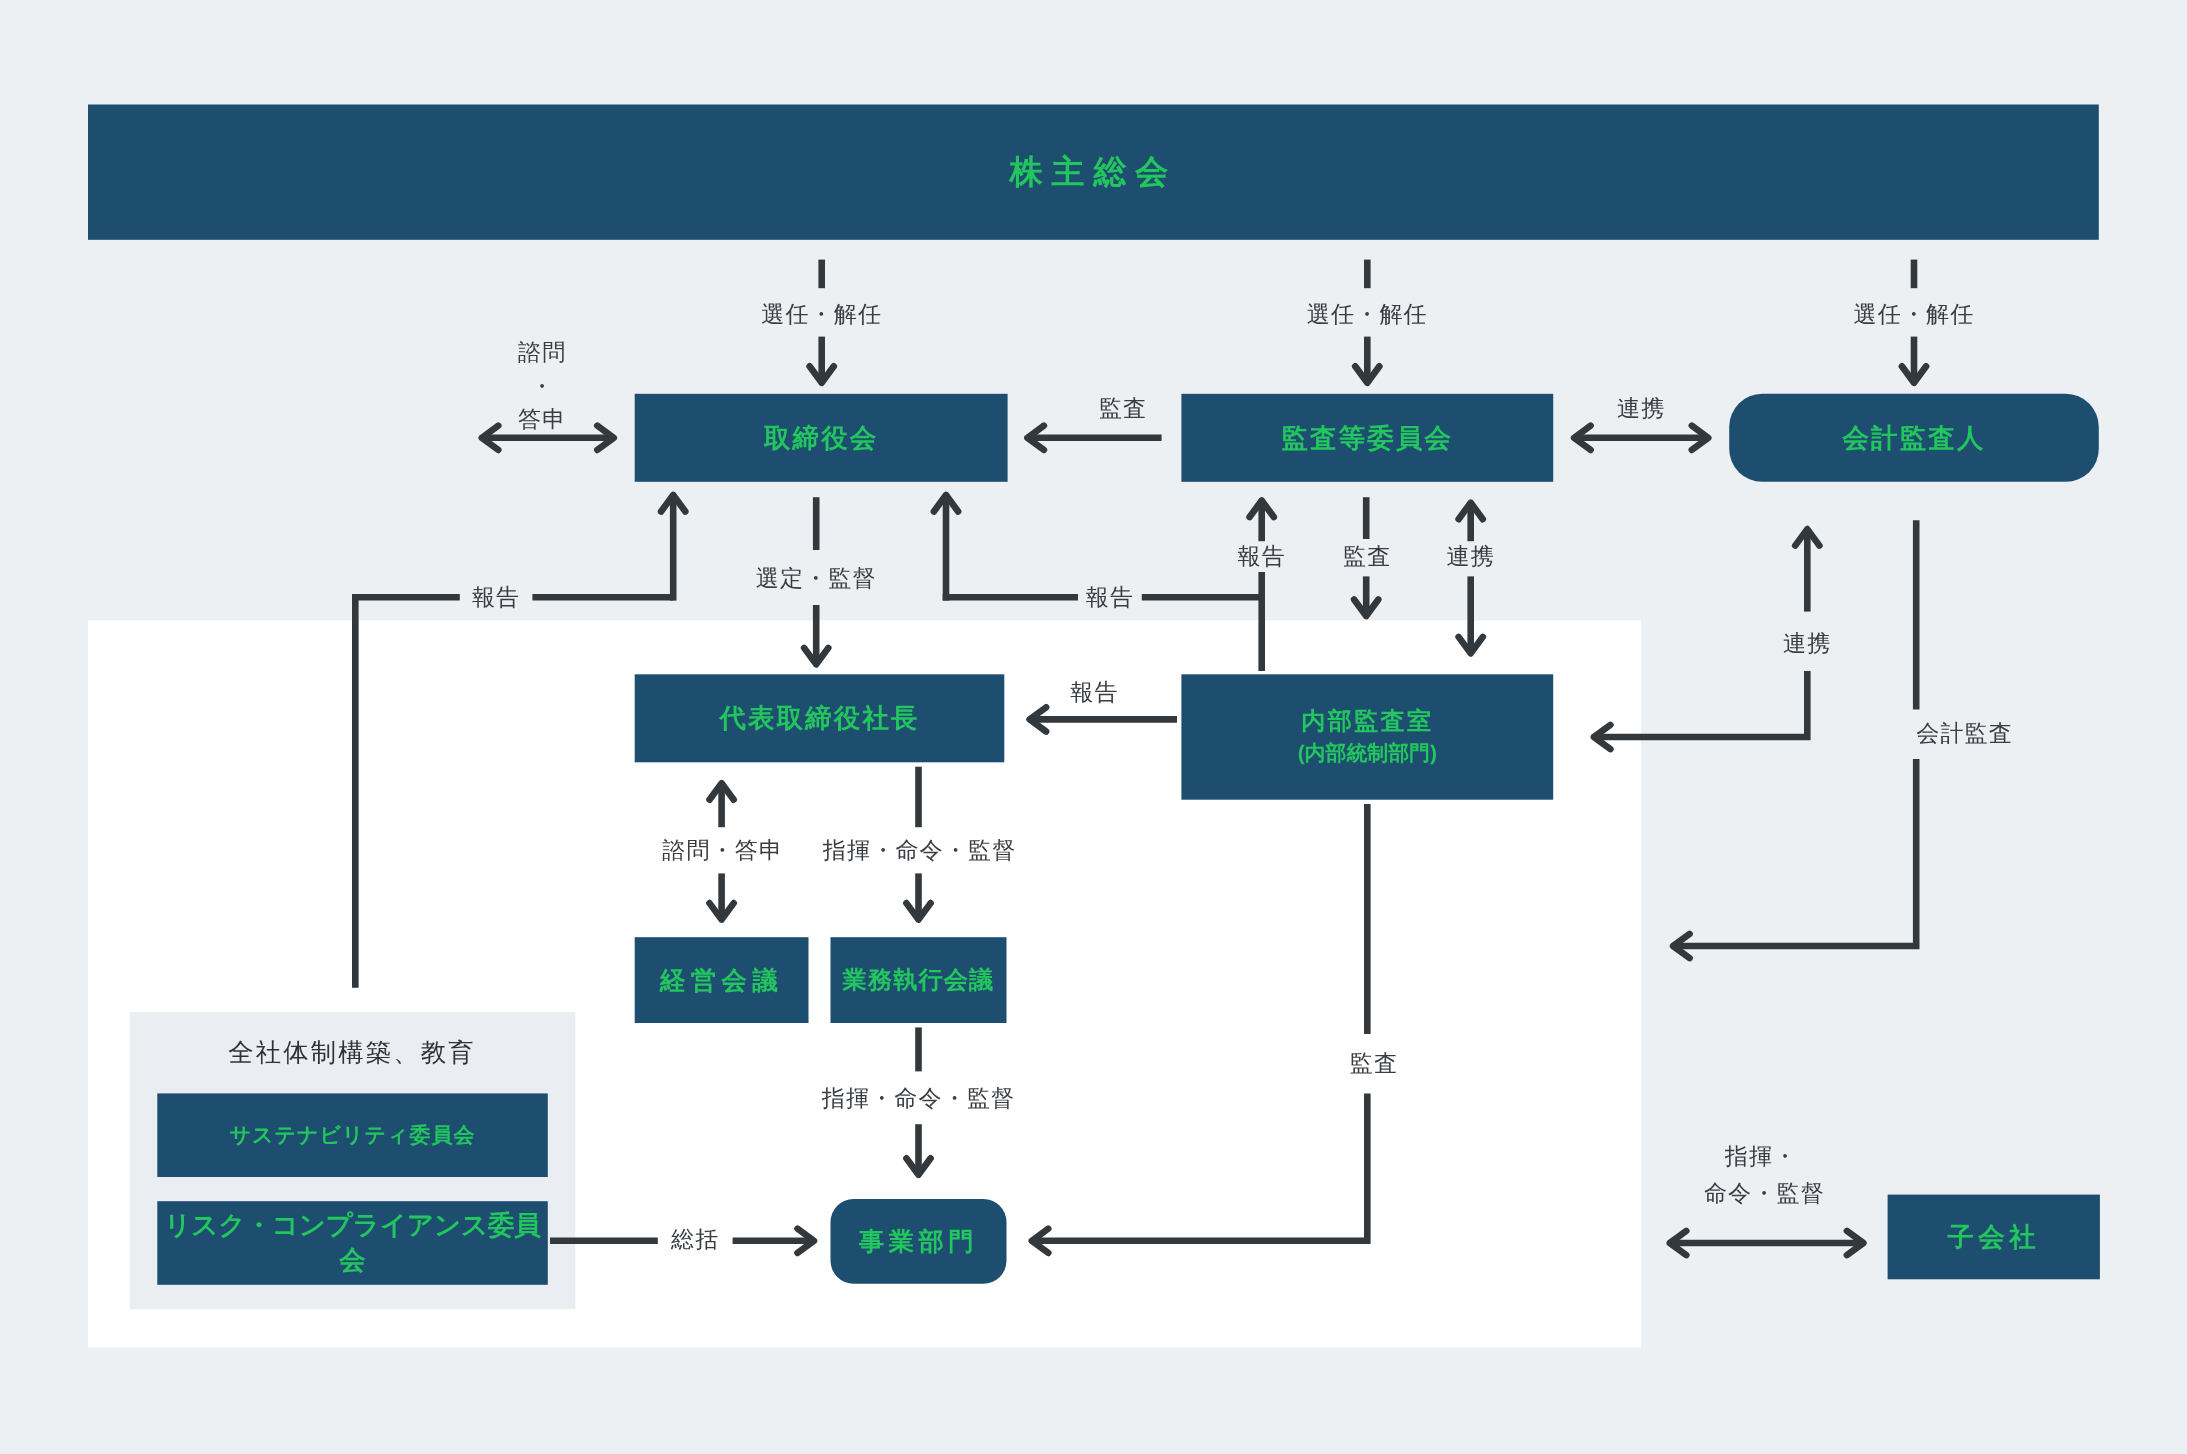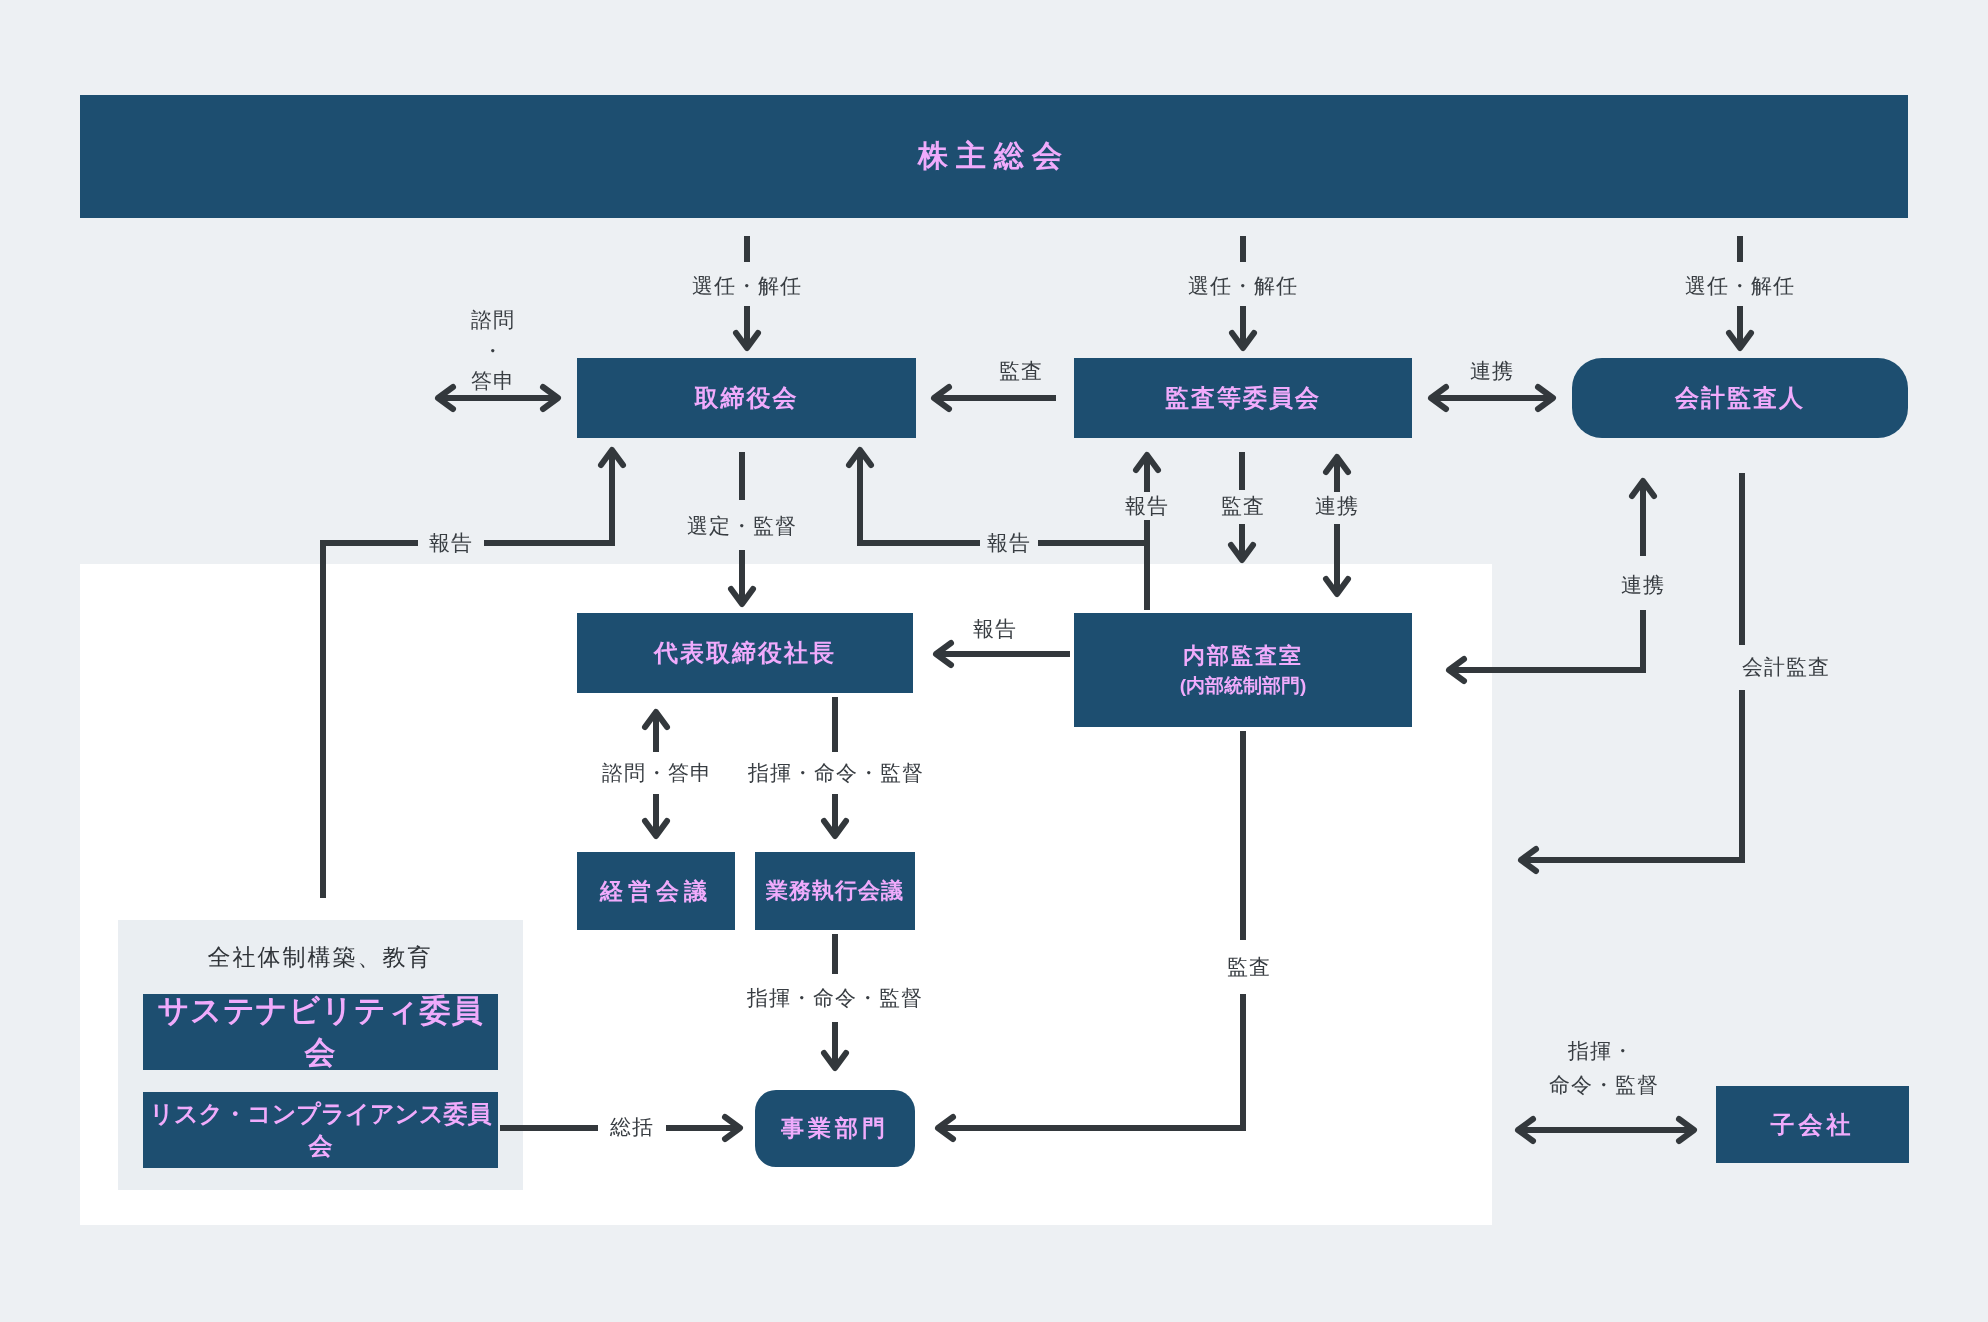--- a/index.html
+++ b/index.html
@@ -1,21 +1,21 @@
 <!DOCTYPE html>
 <html><head>
 <meta charset="utf-8">
 <style>
   html,body{margin:0;padding:0;background:#edf0f3;}
   .canvas{position:relative;width:1988px;height:1322px;background:#edf0f3;overflow:hidden;
           font-family:"Liberation Sans","DejaVu Sans",sans-serif;}
   .panel{position:absolute;left:80px;top:564px;width:1412px;height:661px;background:#ffffff;}
   .group-box{position:absolute;left:118px;top:920px;width:405px;height:270px;background:#eaeef2;}
   .edges{position:absolute;left:0;top:0;width:1988px;height:1322px;pointer-events:none;}
-  .node{position:absolute;background:#1d4e70;color:#f0abfc;display:flex;align-items:center;
+  .node{position:absolute;background:#1d4e70;color:#22c55e;display:flex;align-items:center;
         justify-content:center;text-align:center;font-size:24px;font-weight:bold;letter-spacing:2px;}
   .node.big{font-size:30px;letter-spacing:8px;}
   .node.two-line{flex-direction:column;line-height:1.45;}
   .node .sub{font-size:19px;font-weight:bold;letter-spacing:0;}
   .lbl{position:absolute;transform:translate(-50%,-50%);color:#383d42;font-size:21px;
        font-weight:normal;white-space:nowrap;letter-spacing:1px;}
   .lbl.group-title{font-size:23px;color:#2f3338;letter-spacing:2px;}
 </style>
 </head>
 <body>
@@ -145,21 +145,21 @@
 
   <div class="node two-line" style="left:1074px;top:613px;width:338px;height:114px;font-size:22px;justify-content:center;">
     <div>内部監査室</div>
     <div class="sub">(内部統制部門)</div>
   </div>
 
   <div class="node" style="left:577px;top:852px;width:158px;height:78px;font-size:23px;letter-spacing:5px;">経営会議</div>
 
   <div class="node" style="left:755px;top:852px;width:160px;height:78px;font-size:22px;letter-spacing:1px;">業務執行会議</div>
 
-  <div class="node" style="left:143px;top:994px;width:355px;height:76px;font-size:31px;letter-spacing:1px;">サステナビリティ委員会</div>
+  <div class="node" style="left:143px;top:994px;width:355px;height:76px;font-size:19px;letter-spacing:1px;">サステナビリティ委員会</div>
 
   <div class="node" style="left:143px;top:1092px;width:355px;height:76px;font-size:24px;letter-spacing:0;">リスク・コンプライアンス委員会</div>
 
   <div class="node" style="left:755px;top:1090px;width:160px;height:77px;font-size:23px;letter-spacing:4px;border-radius:21px;">事業部門</div>
 
   <div class="node" style="left:1716px;top:1086px;width:193px;height:77px;letter-spacing:4px;">子会社</div>
 
   <div class="lbl" style="left:747px;top:286px;">選任・解任</div>
   <div class="lbl" style="left:1243px;top:286px;">選任・解任</div>
   <div class="lbl" style="left:1740px;top:286px;">選任・解任</div>

